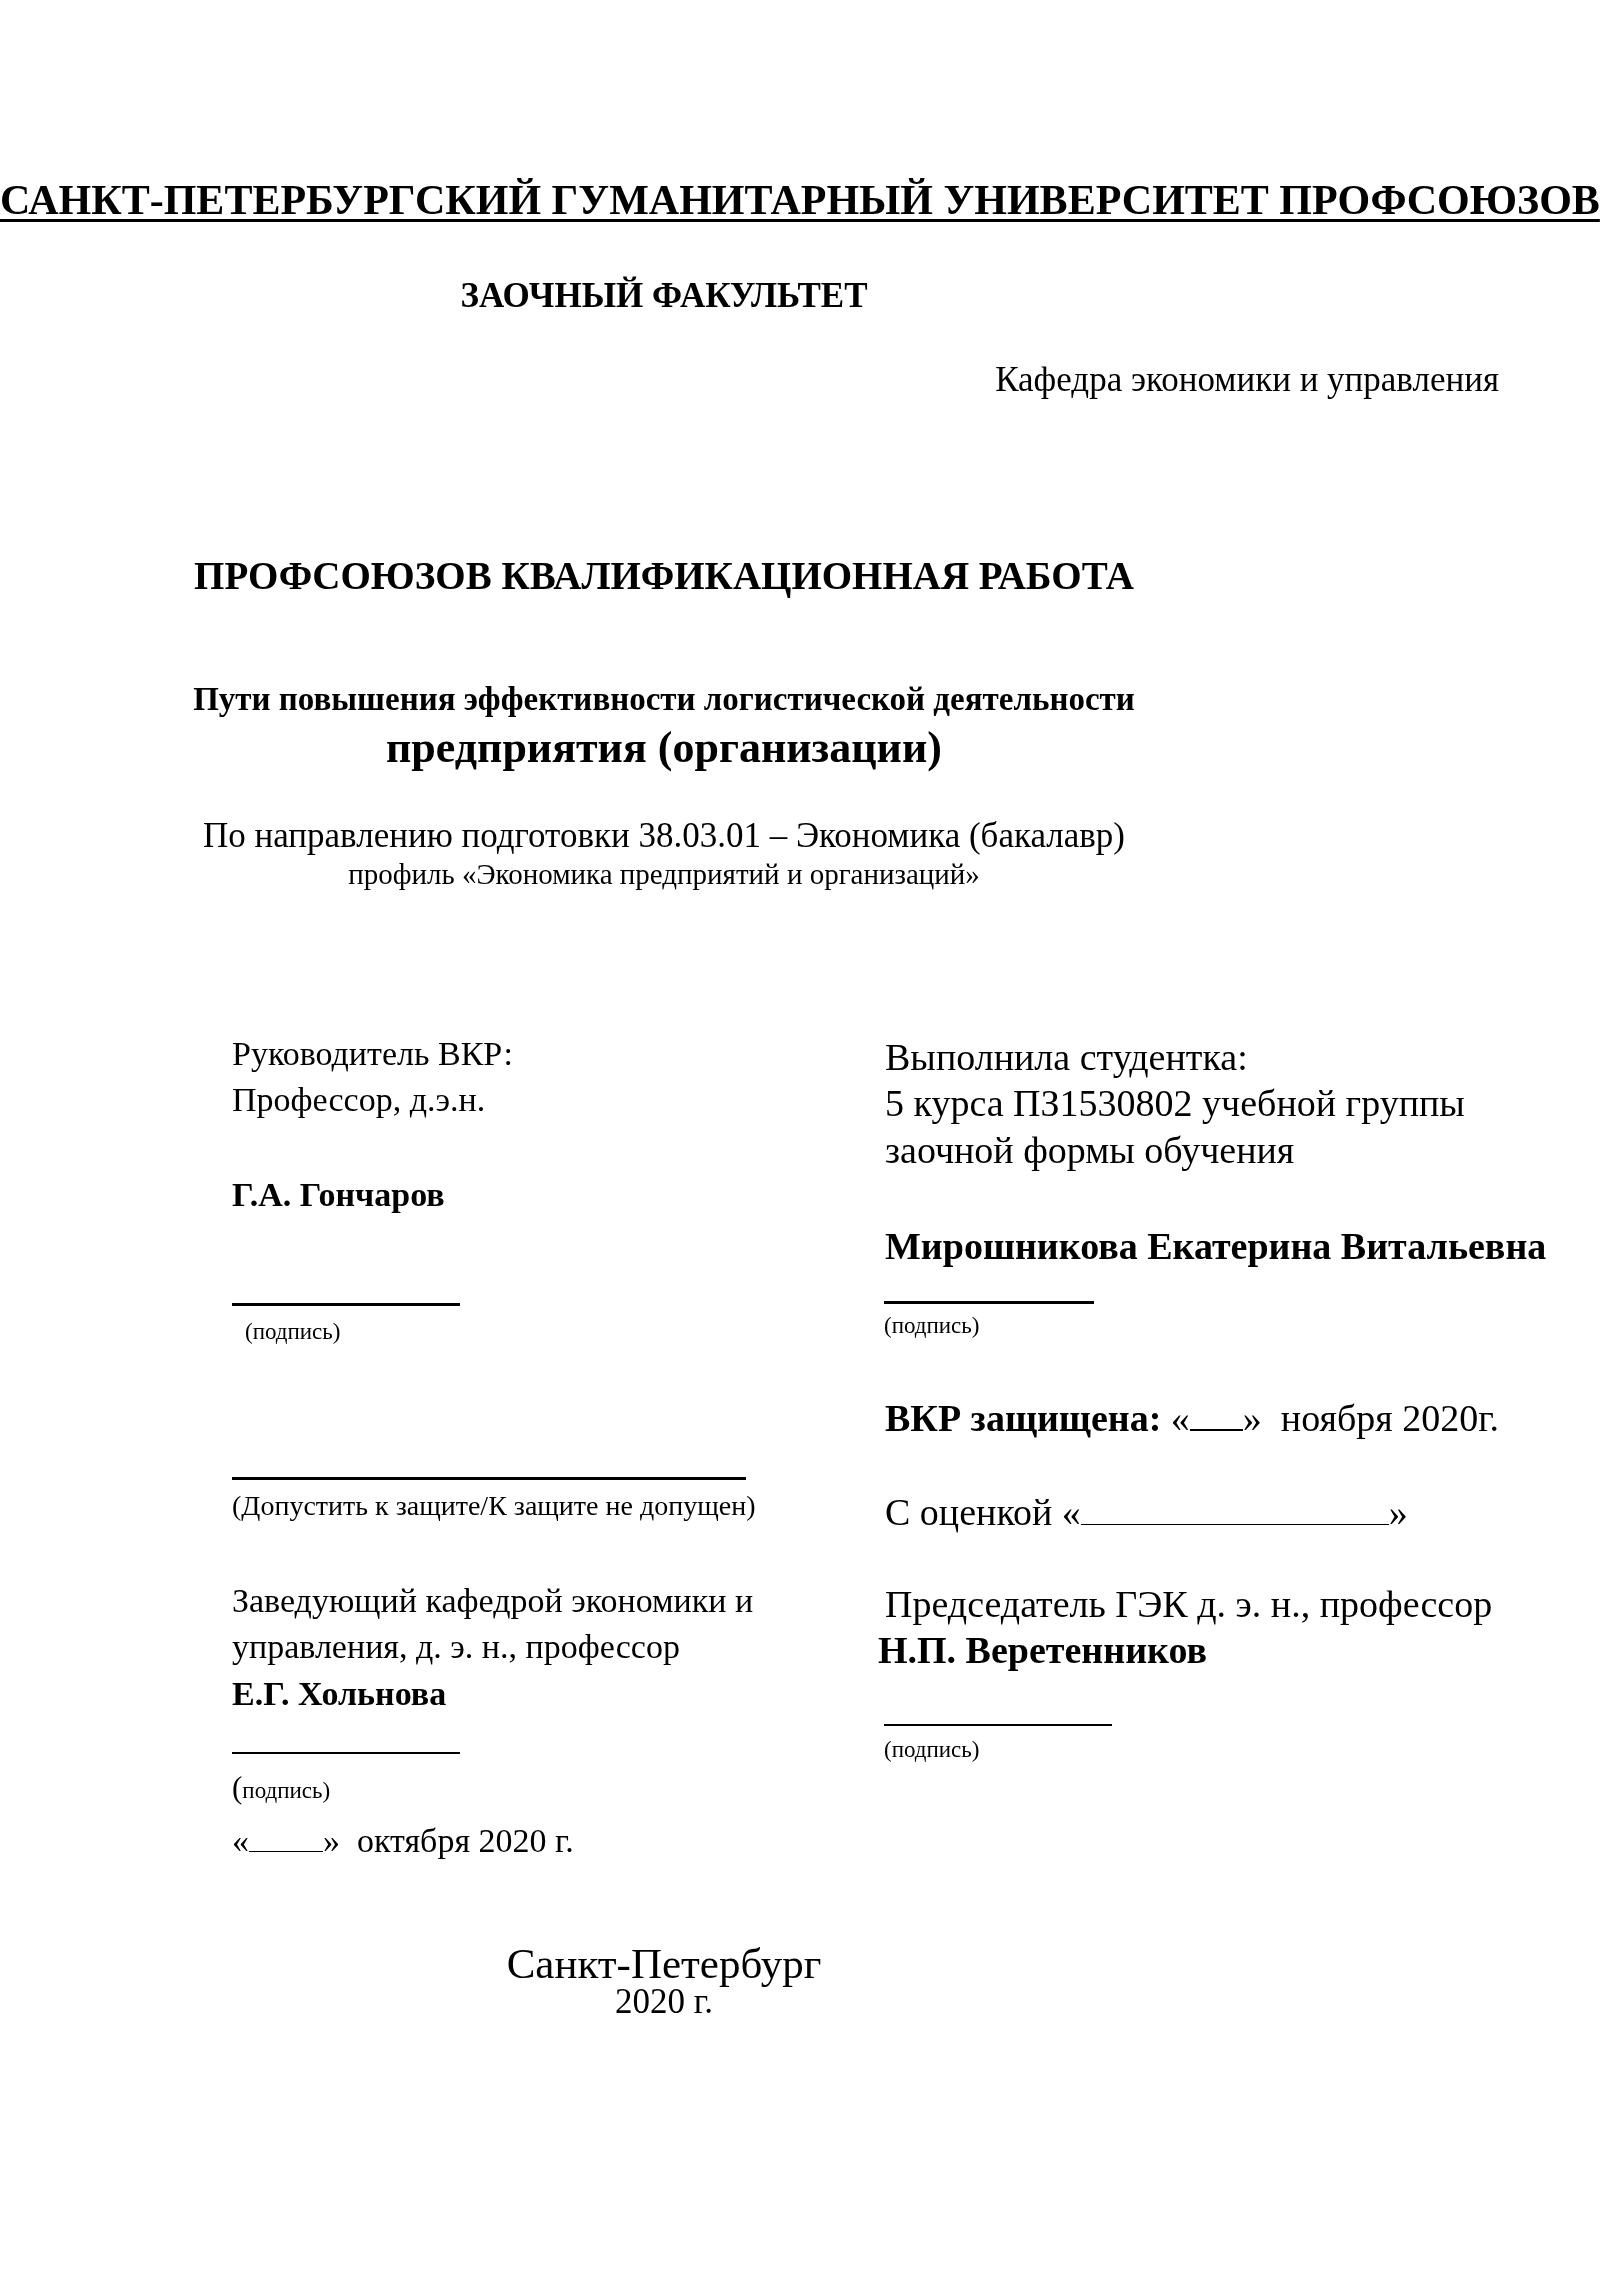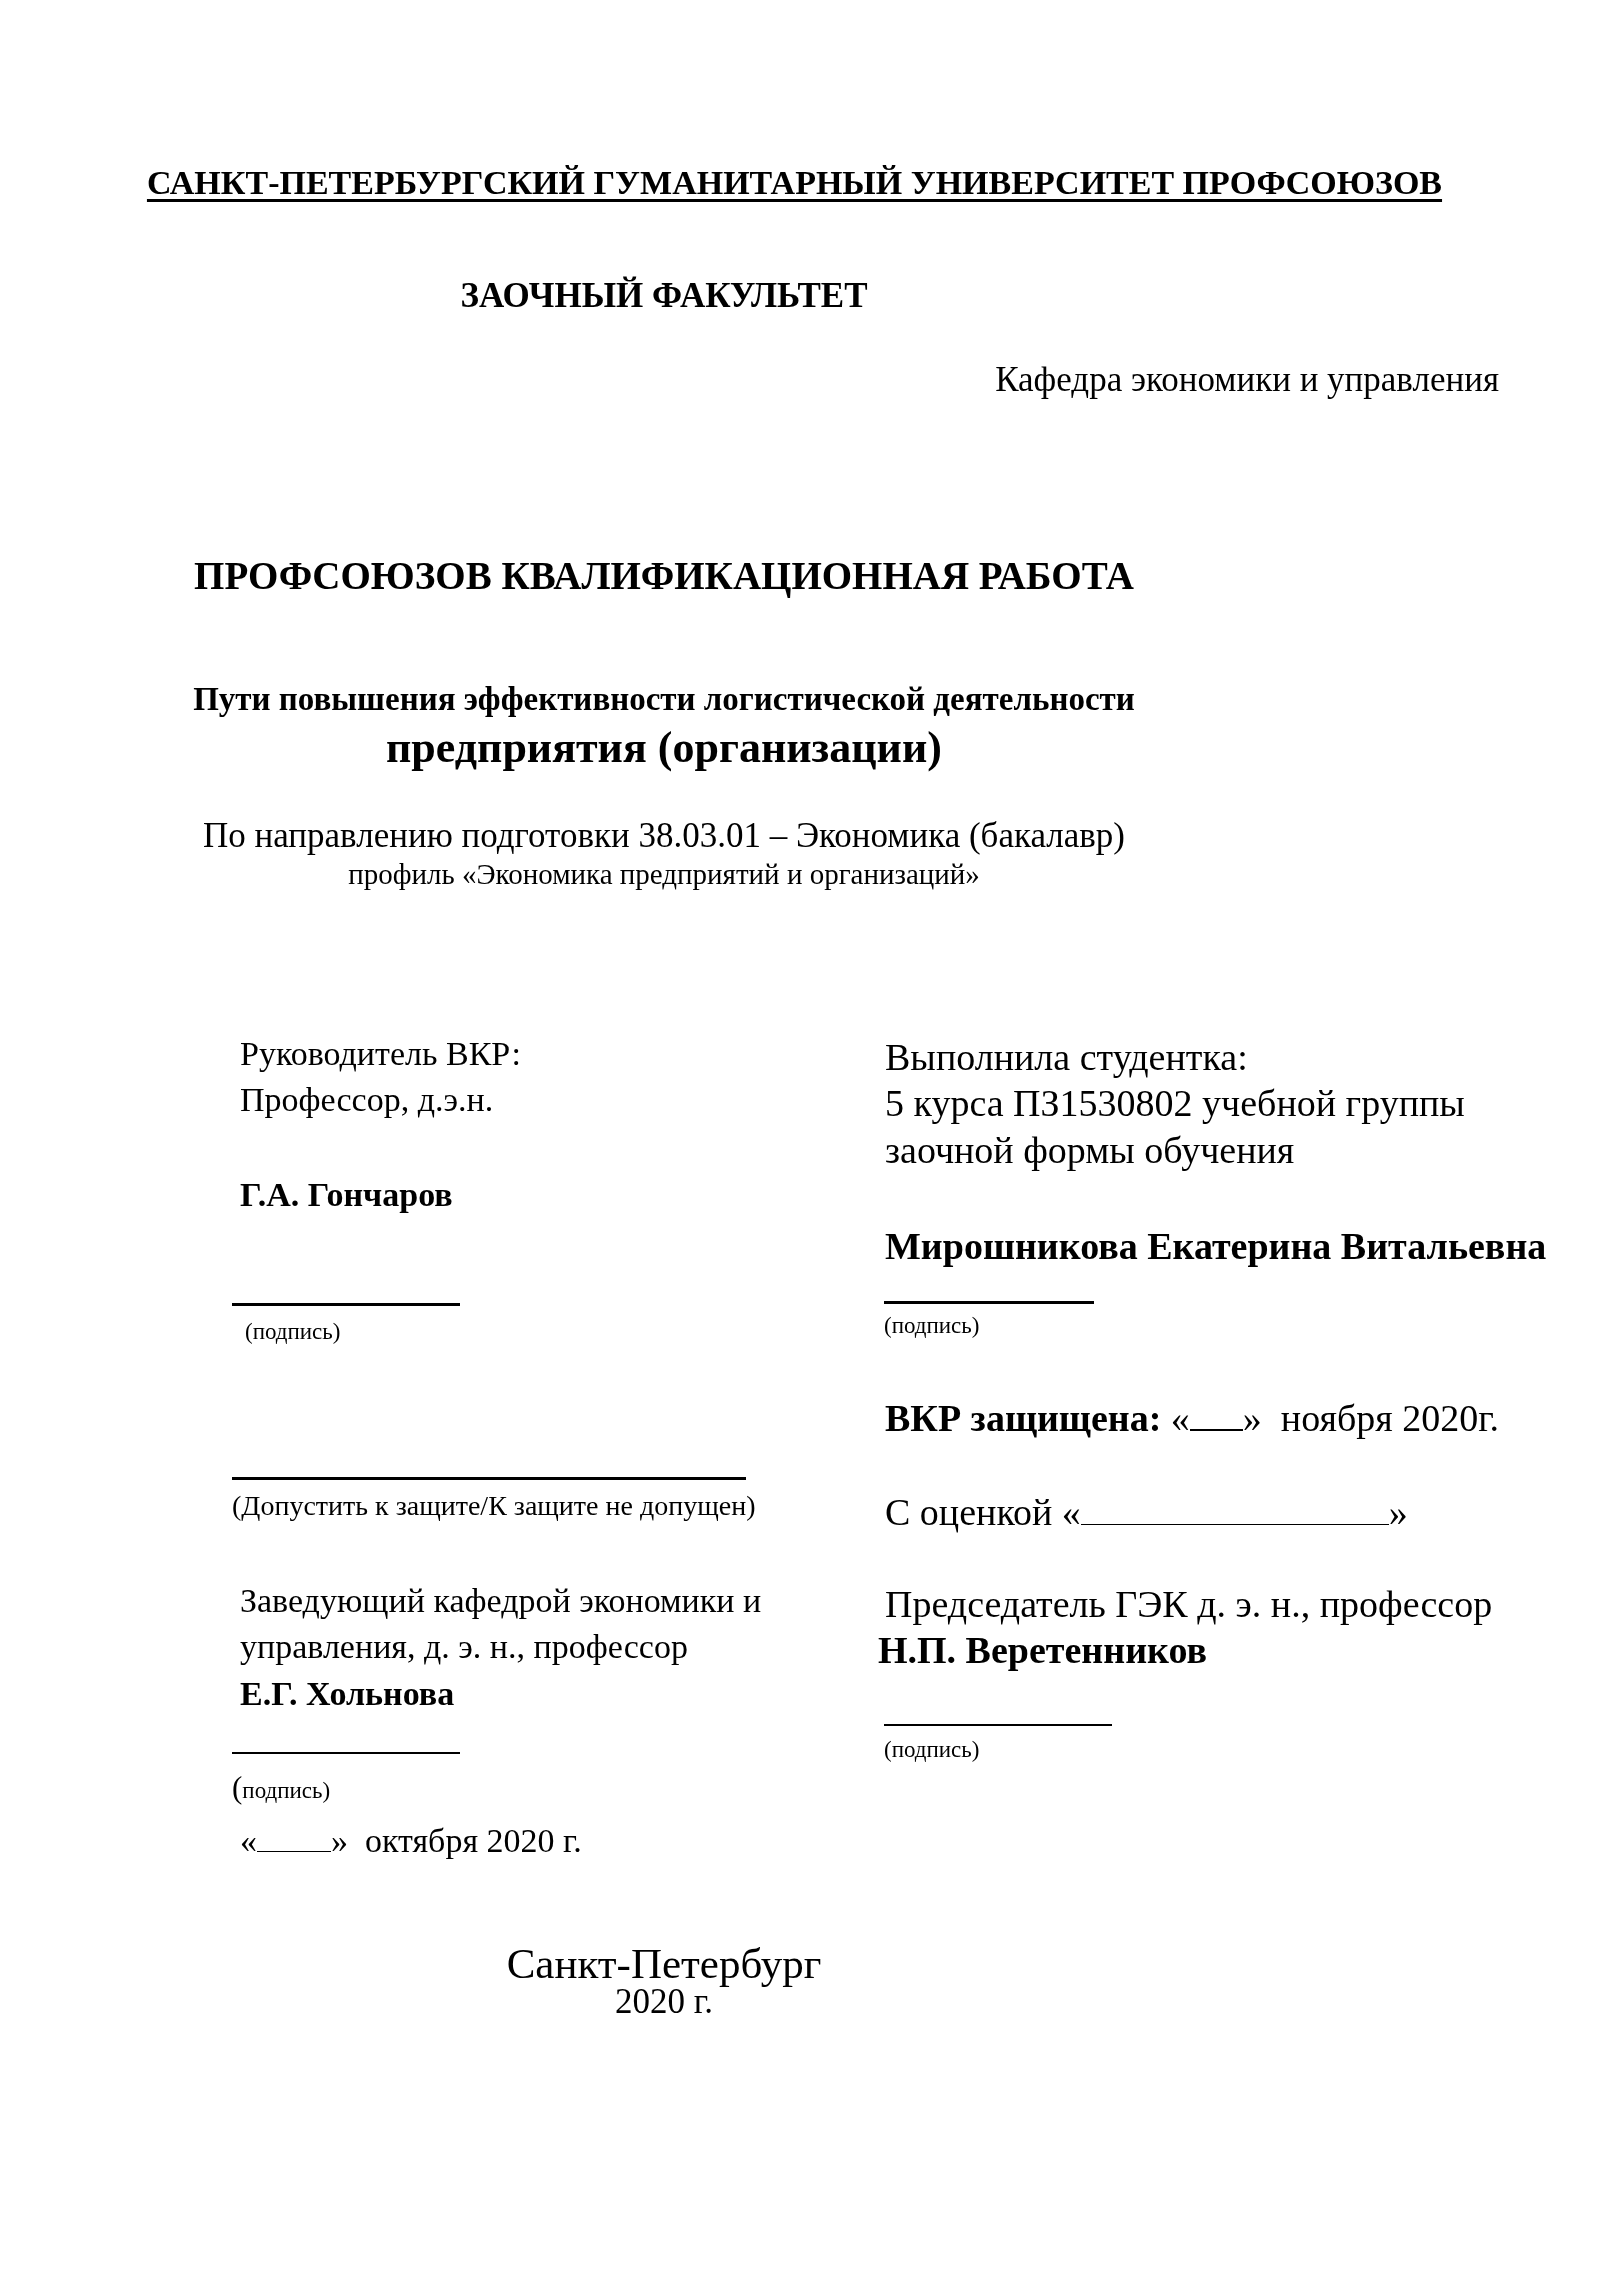--- a/index.html
+++ b/index.html
@@ -14,38 +14,38 @@
       overflow: hidden;
       font-family: "Liberation Serif", "DejaVu Serif", serif;
       color: #000000;
     }
     .abs { position: absolute; white-space: nowrap; }
     .center { left: 0; width: 1328px; text-align: center; }
     .bold { font-weight: bold; }
 
     
     #univ {
-      top: 164px; left: 0; width: 1589px; text-align: center;
-      font-size: 34px; font-weight: bold;
+      top: 176px; left: 0; width: 1589px; text-align: center;
+      font-size: 42px; font-weight: bold;
       text-decoration: underline; text-decoration-thickness: 3.1px;
       text-underline-offset: 4.7px;
       letter-spacing: 0px;
     }
     #faculty { top: 276px; font-size: 35px; font-weight: bold; }
     #dept { top: 360px; right: 124px; font-size: 35px; }
 
     
     #work-type { top: 553px; font-size: 39px; font-weight: bold; }
     #topic1 { top: 681px; font-size: 33px; font-weight: bold; }
     #topic2 { top: 722px; font-size: 44px; font-weight: bold; }
     #direction1 { top: 816px; font-size: 35px; }
     #direction2 { top: 858px; font-size: 29px; }
 
     
-    .lc { left: 232px; font-size: 34px; margin-left: 8px; }
+    .lc { left: 232px; font-size: 34px; }
     .rc { left: 885px; font-size: 38px; }
     .small { font-size: 23px; }
 
     .sig-line {
       position: absolute;
       height: 3.1px;
       background: #000000;
     }
 
     .blank {

